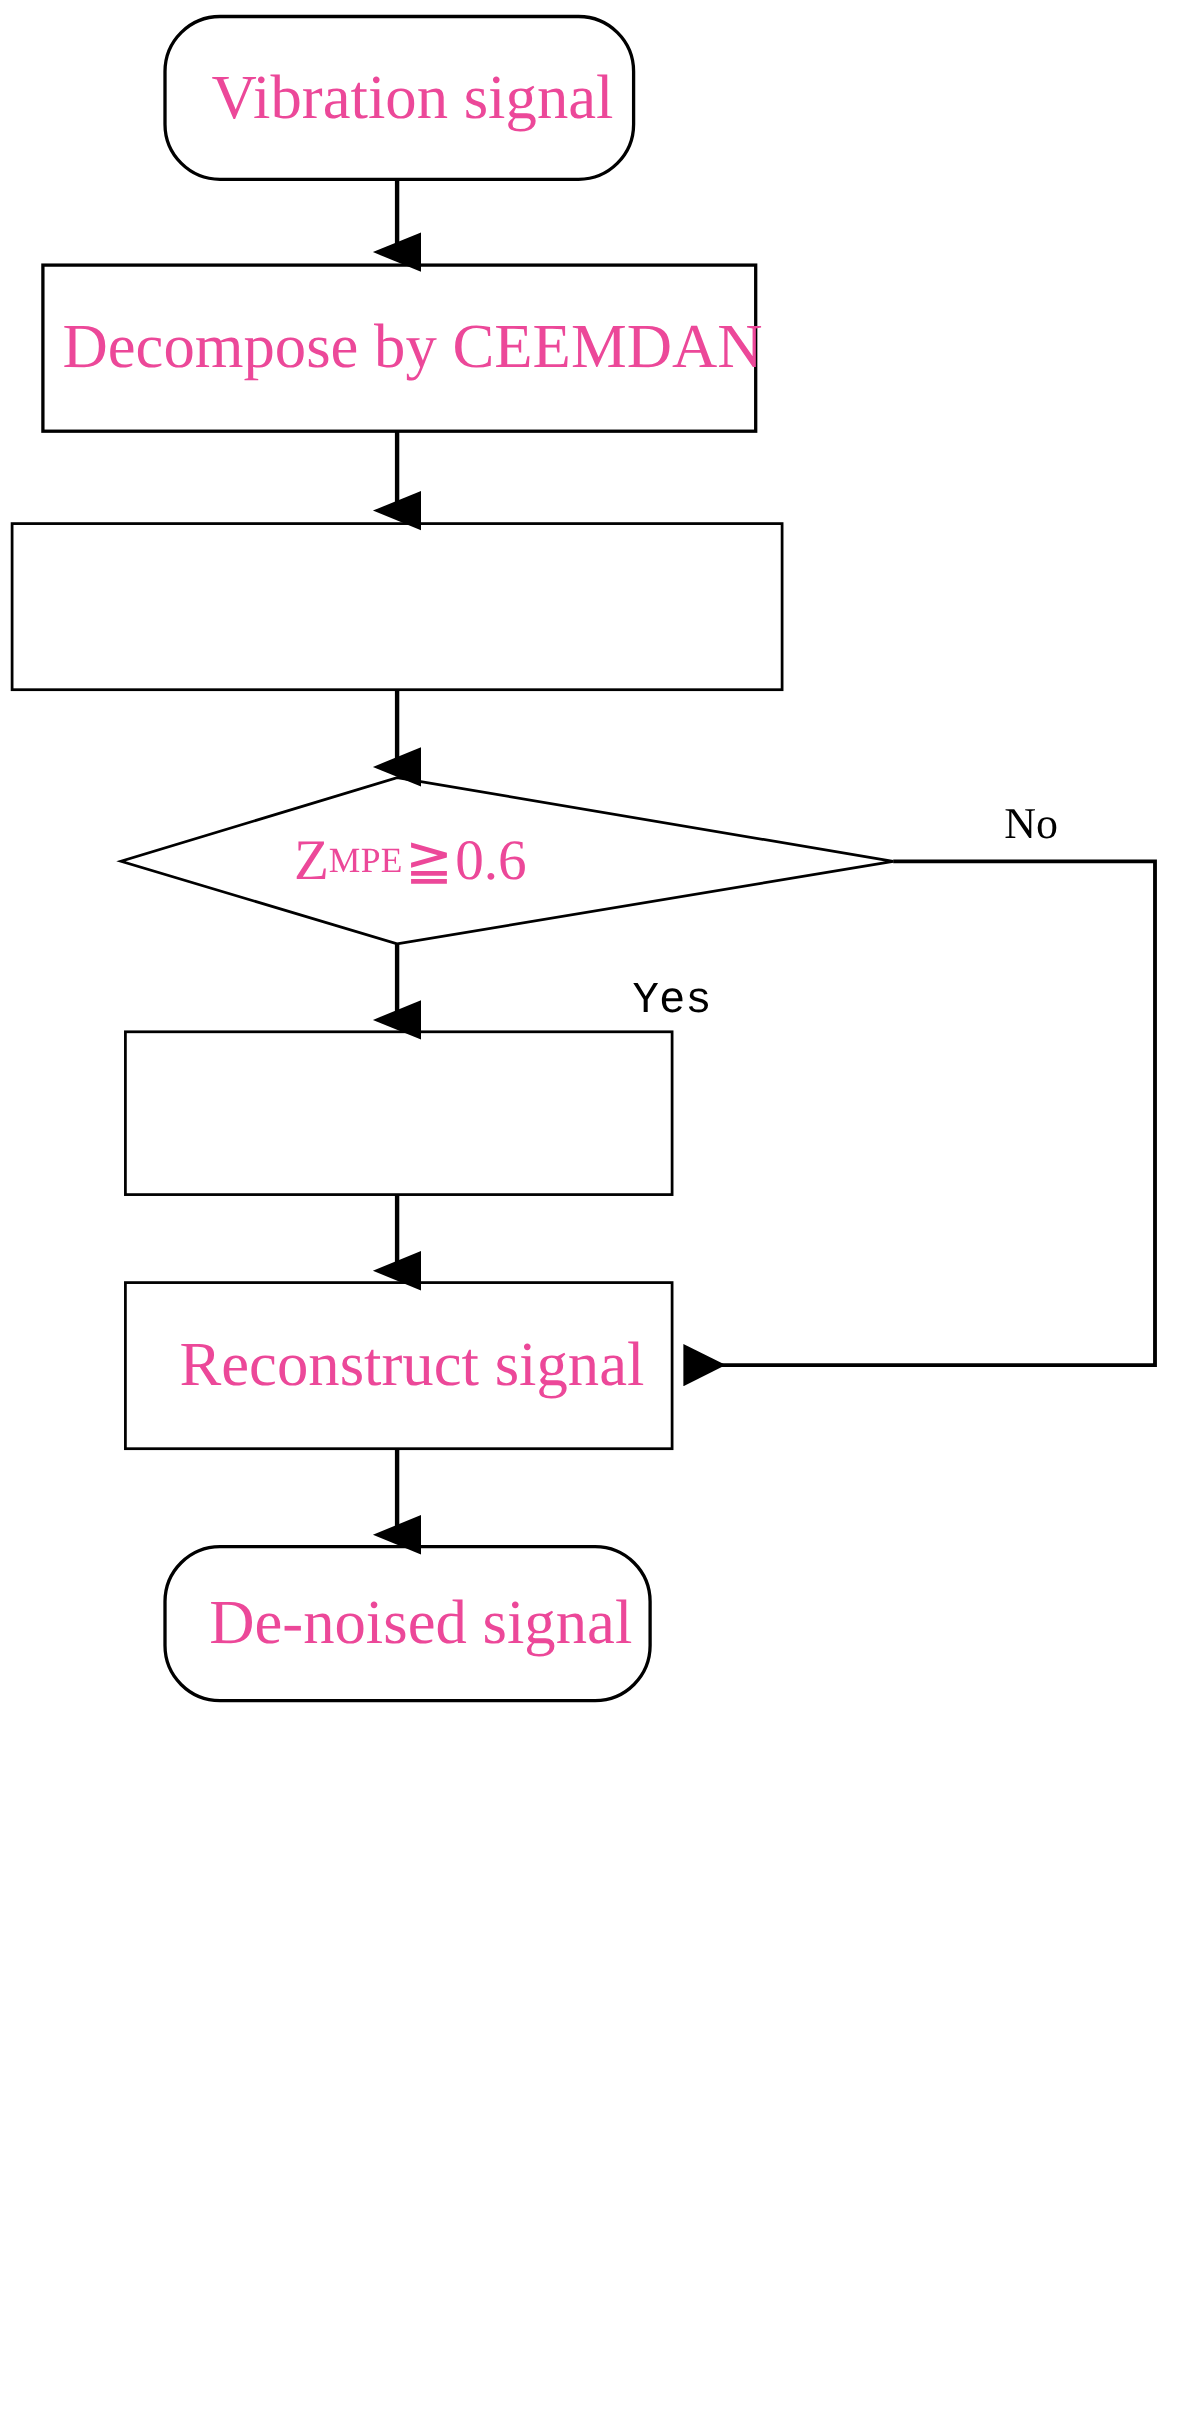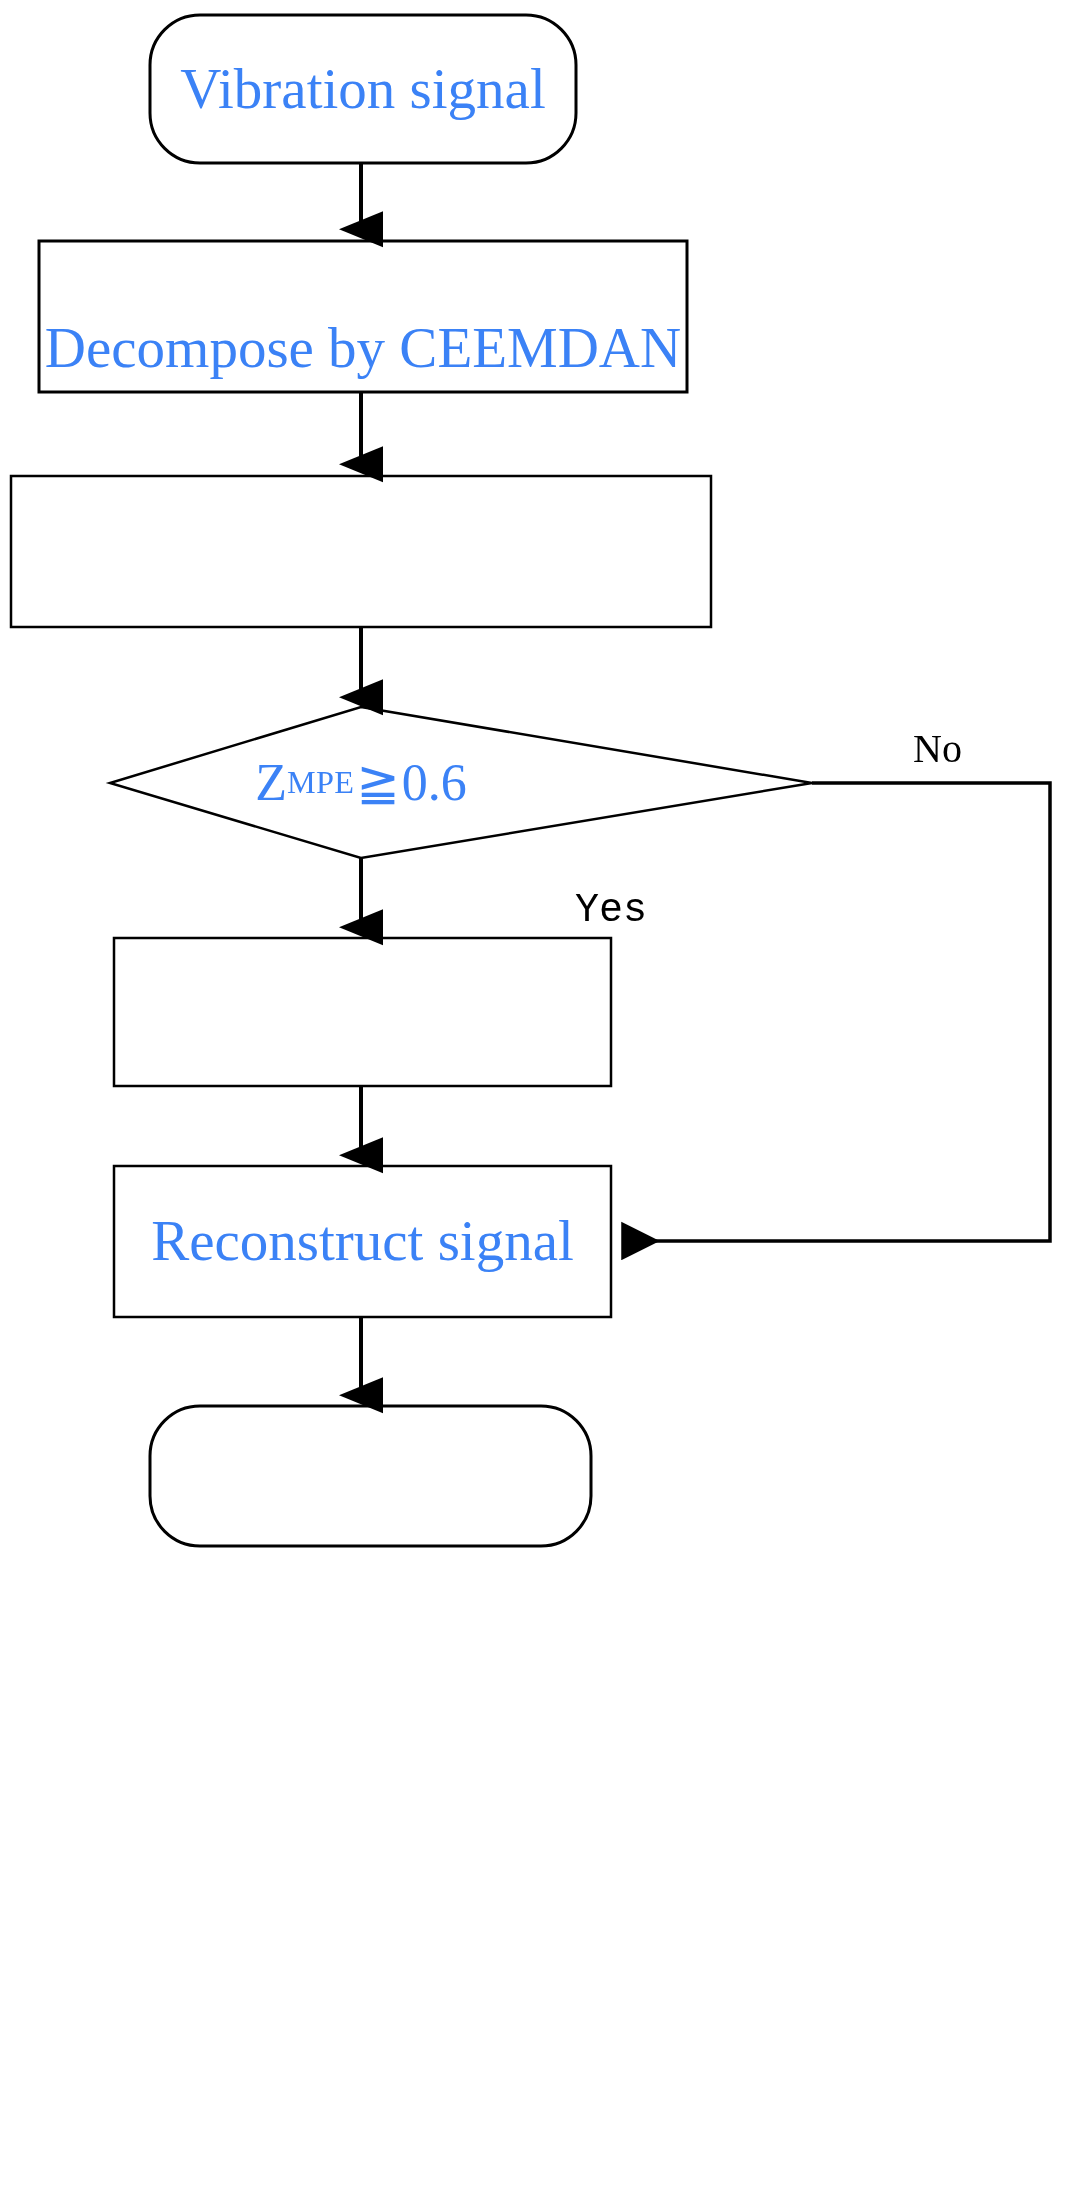--- a/index.html
+++ b/index.html
@@ -23,24 +23,25 @@
     top: 0;
     width: 1088px;
     height: 2195px;
   }
   .node-label {
     position: absolute;
     display: flex;
     align-items: center;
     justify-content: center;
     text-align: center;
-    color: #3b82f6;
+    color: #ec4899;
     line-height: 1.1;
     white-space: nowrap;
     pointer-events: none;
+    padding-left: 12px;
   }
   .terminal-label { font-size: 57px; }
   .process-label  { font-size: 57px; }
   .decision-label { font-size: 52px; }
   .edge-label {
     position: absolute;
     font-size: 40px;
     color: #000000;
     white-space: nowrap;
   }
@@ -93,31 +94,32 @@
 
     <line x1="361" y1="1086" x2="361" y2="1154" stroke="#000000" stroke-width="4" marker-end="url(#arrow-down)"></line>
 
     <line x1="361" y1="1317" x2="361" y2="1394" stroke="#000000" stroke-width="4" marker-end="url(#arrow-down)"></line>
 
     <path d="M812,783 L1050,783 L1050,1241 L623,1241" fill="none" stroke="#000000" stroke-width="3.5" marker-end="url(#arrow-left)"></path>
   </svg>
 
   <div class="node-label terminal-label" style="left:150px; top:15px; width:426px; height:148px;">Vibration signal</div>
 
-  <div class="node-label process-label" style="left:39px; top:241px; width:648px; height:151px;margin-top:32px;">Decompose by CEEMDAN</div>
+  <div class="node-label process-label" style="left:39px; top:241px; width:648px; height:151px;">Decompose by CEEMDAN</div>
 
 
   <div class="node-label decision-label" style="left:161px; top:733px; width:400px; height:100px;">
     <span>Z</span>
       <span class="sub">MPE</span>
       <span class="cond-sym">≧</span>
       <span>0.6</span>
   </div>
 
 
   <div class="node-label process-label" style="left:114px; top:1166px; width:497px; height:151px;">Reconstruct signal</div>
 
+  <div class="node-label terminal-label" style="left:150px; top:1406px; width:441px; height:140px;">De-noised signal</div>
 
   <div class="edge-label" style="left:913px; top:725px;">No</div>
 
   <div class="edge-label" style="left:575px; top:888px;font-family:Liberation Mono, monospace;">Yes</div>
 
 </div>
 
 </body></html>

